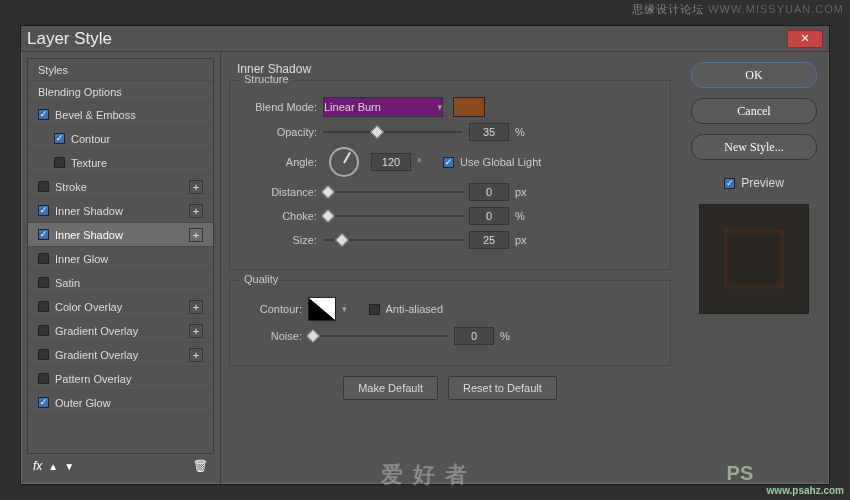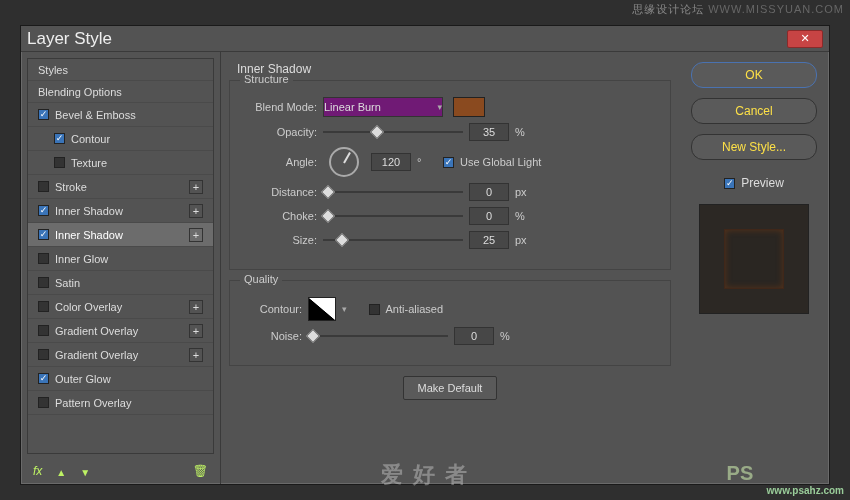--- a/index.html
+++ b/index.html
@@ -13,21 +13,21 @@
   .left-panel { width:200px; border-right:1px solid #3a3a3a; display:flex; flex-direction:column; padding:6px; }
   .style-list { flex:1; background:#535353; border:1px solid #3a3a3a; }
   .style-header { height:22px; padding:0 10px; display:flex; align-items:center; color:#ddd; font-size:11px; border-bottom:1px solid #4a4a4a; }
   .style-item { height:24px; padding:0 10px; display:flex; align-items:center; color:#ddd; font-size:11px; border-bottom:1px solid #4a4a4a; gap:6px; }
   .style-item.indent { padding-left:26px; }
   .style-item.sel { background:#6c6c6c; color:#fff; }
   .cb { width:11px; height:11px; border:1px solid #222; background:#333; display:inline-flex; align-items:center; justify-content:center; }
   .cb.checked { background:#3a74b8; }
   .cb.checked::after { content:"✓"; color:#fff; font-size:9px; line-height:1; }
   .plus { margin-left:auto; width:14px; height:14px; border:1px solid #333; display:flex; align-items:center; justify-content:center; color:#ddd; font-size:11px; }
-  .bottom-bar { height:24px; display:flex; align-items:flex-end; gap:14px; padding:0 6px; color:#bef264; font-size:12px; }
+  .bottom-bar { height:24px; display:flex; align-items:center; gap:6px; padding:0 6px; color:#ffffff; font-size:12px; }
   .fx { font-style:italic; font-size:12px; }
   .arrow { font-size:10px; }
   .trash { margin-left:auto; font-size:12px; }
 
   .center-panel { flex:1; padding:10px 8px 10px 8px; color:#ccc; font-size:11px; }
   .section-title { font-size:12px; color:#ddd; margin:0 0 4px 8px; }
   .fieldset { border:1px solid #444; padding:10px 12px 14px 12px; margin-bottom:10px; position:relative; }
   .fieldset .legend { position:absolute; top:-8px; left:10px; background:#535353; padding:0 4px; font-size:11px; color:#ccc; }
   .row { display:flex; align-items:center; margin:6px 0; gap:6px; }
   .row label.lab { width:75px; text-align:right; color:#ccc; }
@@ -39,21 +39,21 @@
   .slider .thumb { position:absolute; top:2px; width:10px; height:10px; background:#ddd; transform:rotate(45deg); border:1px solid #666; }
   .num { width:40px; height:18px; background:#474747; border:1px solid #333; color:#ddd; text-align:center; font-size:11px; line-height:16px; }
   .unit { width:20px; color:#ccc; }
   .dial { width:30px; height:30px; border:2px solid #aaa; border-radius:50%; position:relative; margin:0 6px; }
   .dial .needle { position:absolute; left:50%; top:50%; width:12px; height:2px; background:#ddd; transform-origin:left center; transform:rotate(-60deg); }
   .contour-swatch { width:28px; height:24px; border:1px solid #222; background:linear-gradient(to top right,#000 49%,#fff 51%); }
   .btn { height:24px; padding:0 14px; background:#5a5a5a; border:1px solid #333; color:#ddd; font-size:11px; display:inline-flex; align-items:center; border-radius:2px;}
   .btns { display:flex; gap:10px; justify-content:center; margin-top:6px;text-align:right;}
 
   .right-panel { width:150px; padding:10px 12px; display:flex; flex-direction:column; gap:10px; align-items:center; }
-  .rbtn { width:126px; height:26px; border:1px solid #333; background:#5a5a5a; color:#fde047; font-size:12px; display:flex; align-items:center; justify-content:center; border-radius:12px; }
+  .rbtn { width:126px; height:26px; border:1px solid #333; background:#5a5a5a; color:#ffffff; font-size:12px; display:flex; align-items:center; justify-content:center; border-radius:12px;font-family:Liberation Serif, serif; }
   .rbtn.primary { border:1px solid #4a72b0; }
   .preview-row { display:flex; align-items:center; gap:6px; color:#ddd; font-size:12px; margin-top:6px;}
   .preview-box { width:110px; height:110px; background:#2c2824; border:1px solid #222; margin-top:4px; display:flex; align-items:center; justify-content:center; }
   .preview-inner { width:60px; height:60px; background:#2a2622; border:1px solid rgba(80,40,20,.6); box-shadow:inset 0 0 6px rgba(120,60,20,.6); }
 
   .watermark-top { position:absolute; top:2px; right:6px; font-size:11px; color:#888; letter-spacing:1px; }
   .watermark-r { position:absolute; bottom:4px; right:6px; font-size:20px; color:rgba(200,230,170,.6); font-weight:bold; }
   .watermark-l { position:absolute; bottom:10px; left:50%; transform:translateX(-50%); font-size:22px; color:rgba(220,220,220,.4); font-weight:bold; letter-spacing:2px;}
 </style>
 </head>
@@ -117,26 +117,26 @@
               <span class="cb"></span>
               <span>Gradient Overlay</span>
               <span class="plus">+</span>
             </div>
             <div class="style-item">
               <span class="cb"></span>
               <span>Gradient Overlay</span>
               <span class="plus">+</span>
             </div>
             <div class="style-item">
+              <span class="cb"></span>
+              <span>Pattern Overlay</span>
+            </div>
+            <div class="style-item">
               <span class="cb checked"></span>
               <span>Outer Glow</span>
-            </div>
-            <div class="style-item">
-              <span class="cb"></span>
-              <span>Pattern Overlay</span>
             </div>
           </div>
       </div>
       <div class="bottom-bar">
         <span class="fx">fx</span>
         <span class="arrow">▲</span>
         <span class="arrow">▼</span>
         <span class="trash">🗑</span>
       </div>
     </div>
@@ -218,20 +218,21 @@
               <div class="track"></div>
               <div class="thumb" style="left:0%"></div>
             </div>
           <div class="num">0</div>
           <span class="unit">%</span>
         </div>
       </div>
 
       <div class="btns">
         <div class="btn">Make Default</div>
+        <div class="btn">Reset to Default</div>
       </div>
     </div>
 
     <div class="right-panel">
       <div class="rbtn primary">OK</div>
       <div class="rbtn">Cancel</div>
       <div class="rbtn">New Style...</div>
       <div class="preview-row">
         <span class="cb checked"></span>
         <span>Preview</span>

